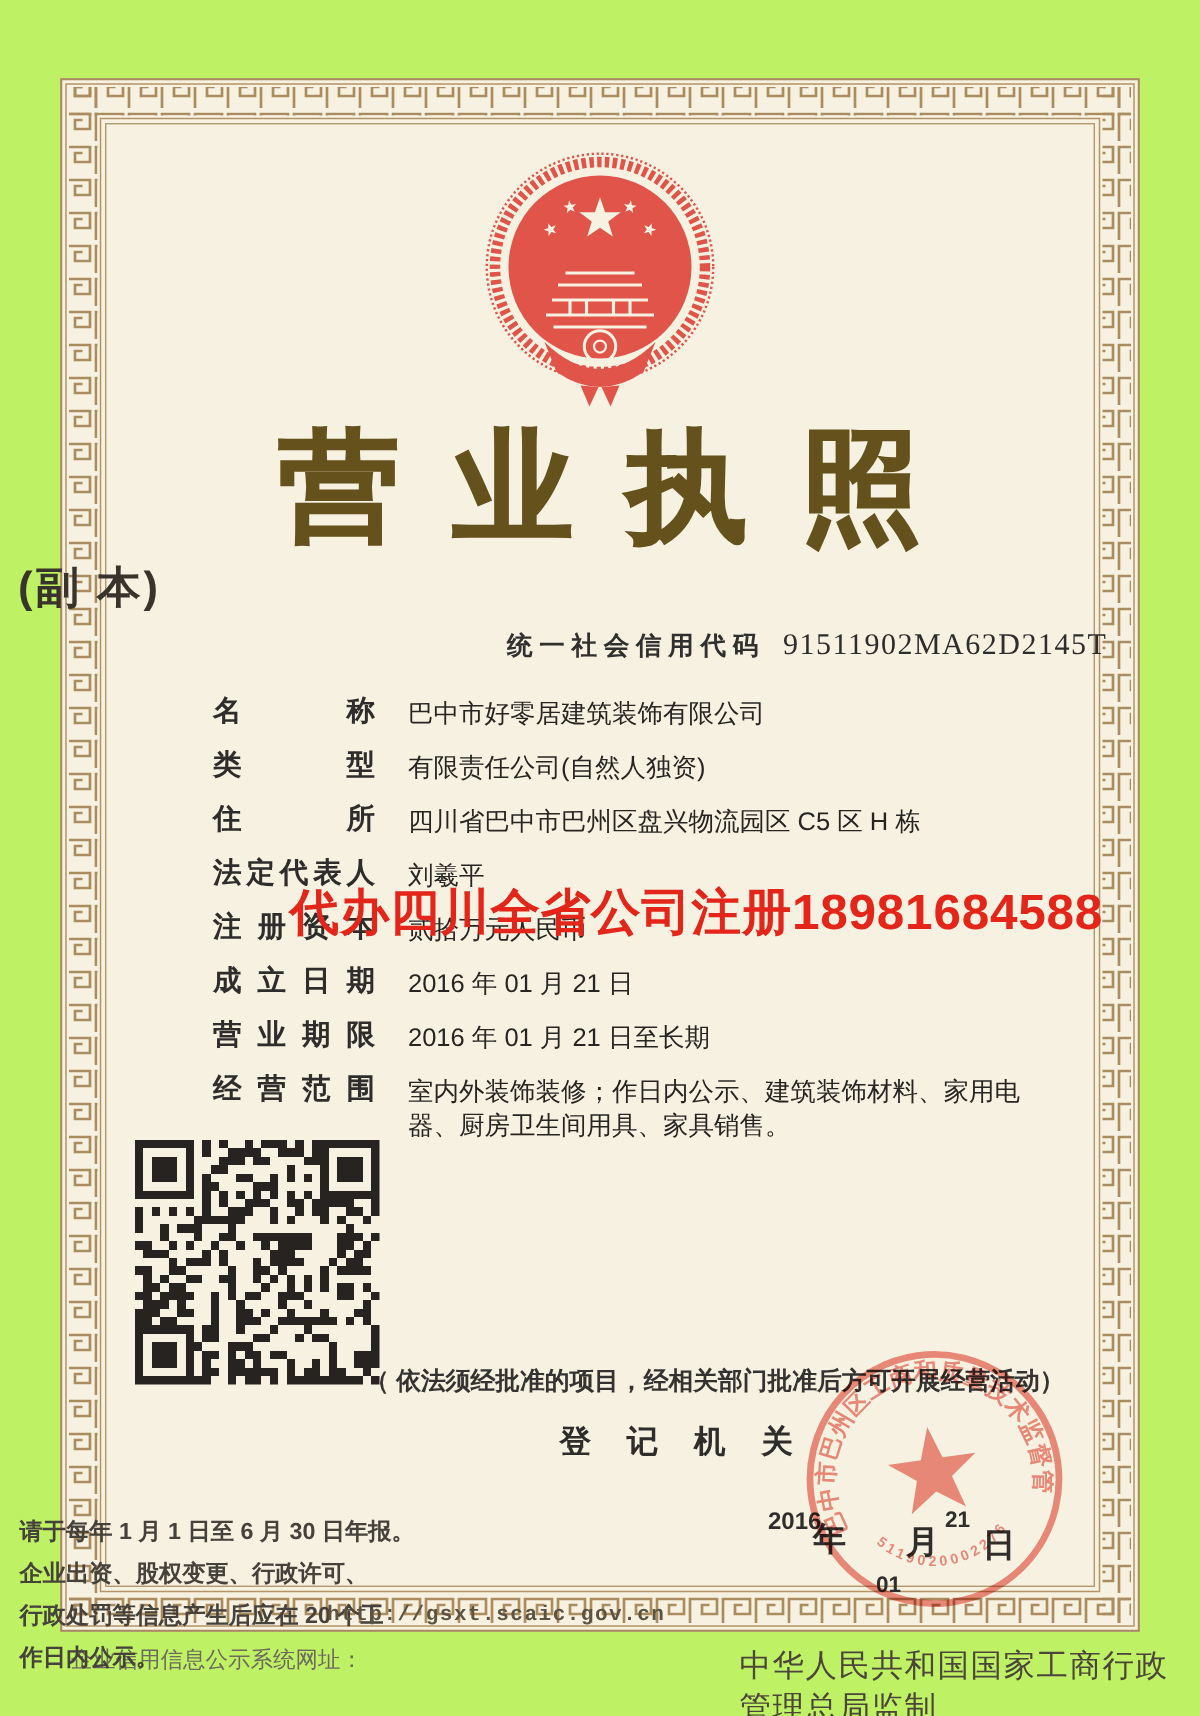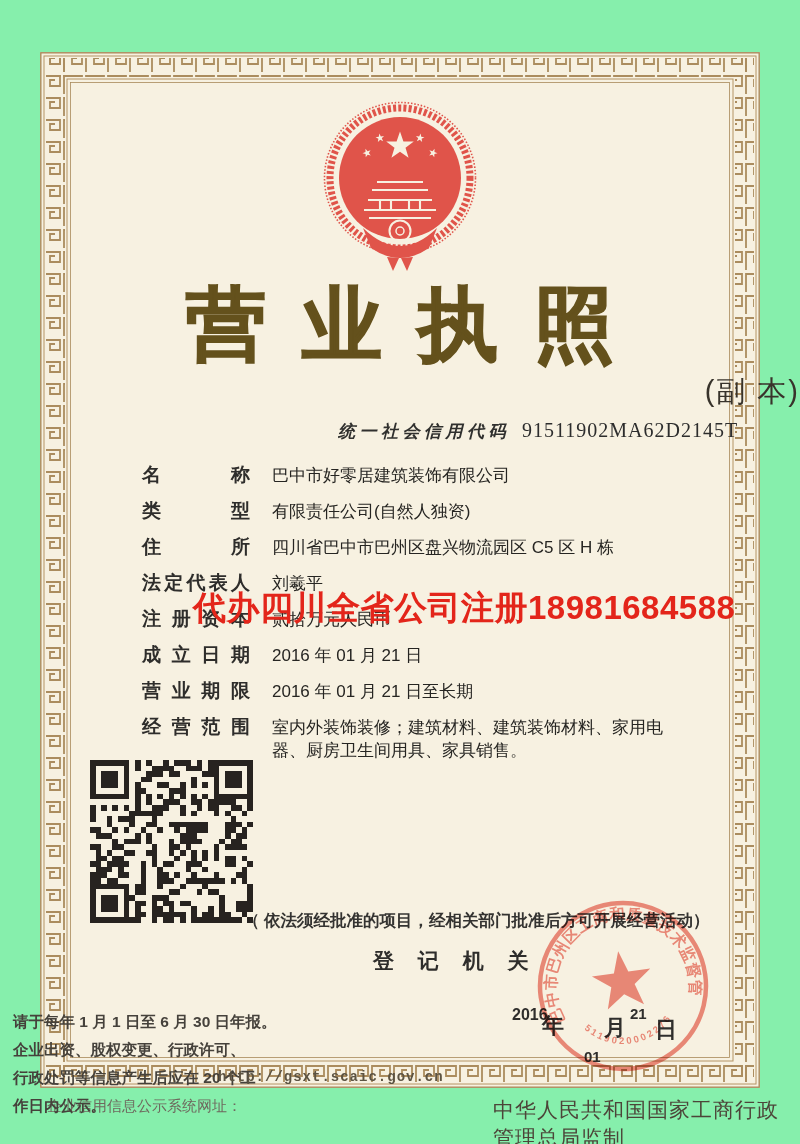--- a/index.html
+++ b/index.html
@@ -1,28 +1,28 @@
 <!DOCTYPE html>
 <html><head>
 <meta charset="utf-8">
 <style>
   html,body{margin:0;padding:0;}
   body{background:#ffffff;font-family:"Liberation Sans",sans-serif;}
-  .page{position:relative;width:800px;height:1144px;background:#86efac;overflow:hidden;}
+  .page{position:relative;width:800px;height:1144px;background:#bef264;overflow:hidden;}
   .paper{position:absolute;left:40px;top:52px;width:720px;height:1036px;background:#f7f1e1;z-index:0;}
   .frame{position:absolute;left:40px;top:52px;z-index:1;}
   
   .emblem{position:absolute;left:317px;top:100px;z-index:2;}
   
   .title{position:absolute;left:0;right:0;top:272px;text-align:center;z-index:2;}
   .title span{font-size:80px;font-weight:800;color:#64511c;letter-spacing:36px;margin-right:-36px;-webkit-text-stroke:1.5px #64511c;}
-  .subtitle{position:absolute;left:0;right:0;top:372px;text-align:right;z-index:2;
-    font-size:29px;font-weight:400;color:#38332b;letter-spacing:2px;padding-left:12px;}
+  .subtitle{position:absolute;left:0;right:0;top:372px;text-align:left;z-index:2;
+    font-size:29px;font-weight:700;color:#38332b;letter-spacing:2px;padding-left:12px;}
   .credit-line{position:absolute;left:338px;top:419px;z-index:2;display:flex;align-items:baseline;gap:12px;}
-  .credit-label{font-size:17px;font-weight:700;color:#30302e;letter-spacing:4.5px;font-style:italic;}
+  .credit-label{font-size:17px;font-weight:700;color:#30302e;letter-spacing:4.5px;}
   .credit-value{font-size:20px;font-family:"Liberation Serif",serif;color:#2d2d2d;letter-spacing:1px;}
   
   .fields{position:absolute;left:127px;top:464px;width:560px;z-index:2;}
   .frow{display:flex;margin-bottom:13px;min-height:21px;}
   .flabel{width:108px;flex:0 0 108px;font-size:19px;font-weight:700;color:#2e2d2b;
     text-align:justify;text-align-last:justify;line-height:21px;margin-left:15px;}
   .fvalue{margin-left:22px;width:480px;font-size:17px;font-weight:400;color:#262522;line-height:23px;}
   
   .watermark{position:absolute;left:193px;top:586px;z-index:5;font-size:33px;font-weight:700;
     color:#e3251a;white-space:nowrap;letter-spacing:0.5px;}
@@ -134,21 +134,21 @@
     <div class="frow">
       <span class="flabel">成立日期</span>
       <span class="fvalue">2016 年 01 月 21 日</span>
     </div>
     <div class="frow">
       <span class="flabel">营业期限</span>
       <span class="fvalue">2016 年 01 月 21 日至长期</span>
     </div>
     <div class="frow">
       <span class="flabel">经营范围</span>
-      <span class="fvalue">室内外装饰装修；建筑材料、建筑装饰材料、家用电器、厨房卫生间用具、家具销售。</span>
+      <span class="fvalue">室内外装饰装修；作日内公示、建筑装饰材料、家用电器、厨房卫生间用具、家具销售。</span>
     </div>
   </div>
 
   <div class="watermark">代办四川全省公司注册18981684588</div>
 
   <div class="qr">
     <svg width="163" height="163" viewBox="0 0 29 29" style="shape-rendering:crispEdges" fill="#272320">
         <rect x="0" y="0" width="1" height="1"></rect>
         <rect x="1" y="0" width="1" height="1"></rect>
         <rect x="2" y="0" width="1" height="1"></rect>

